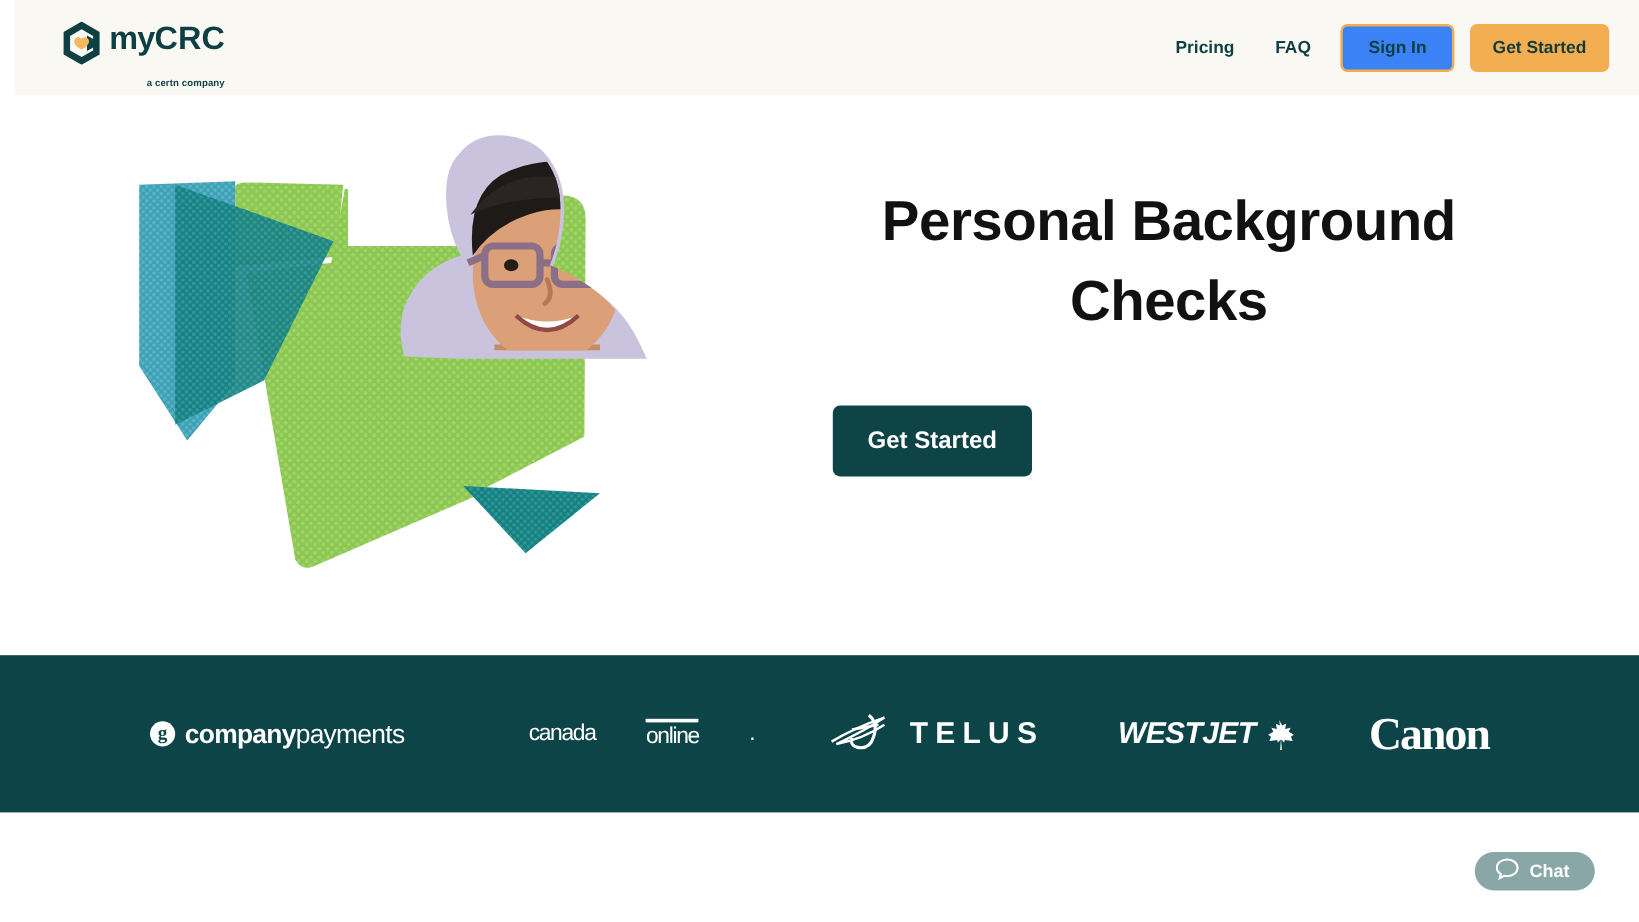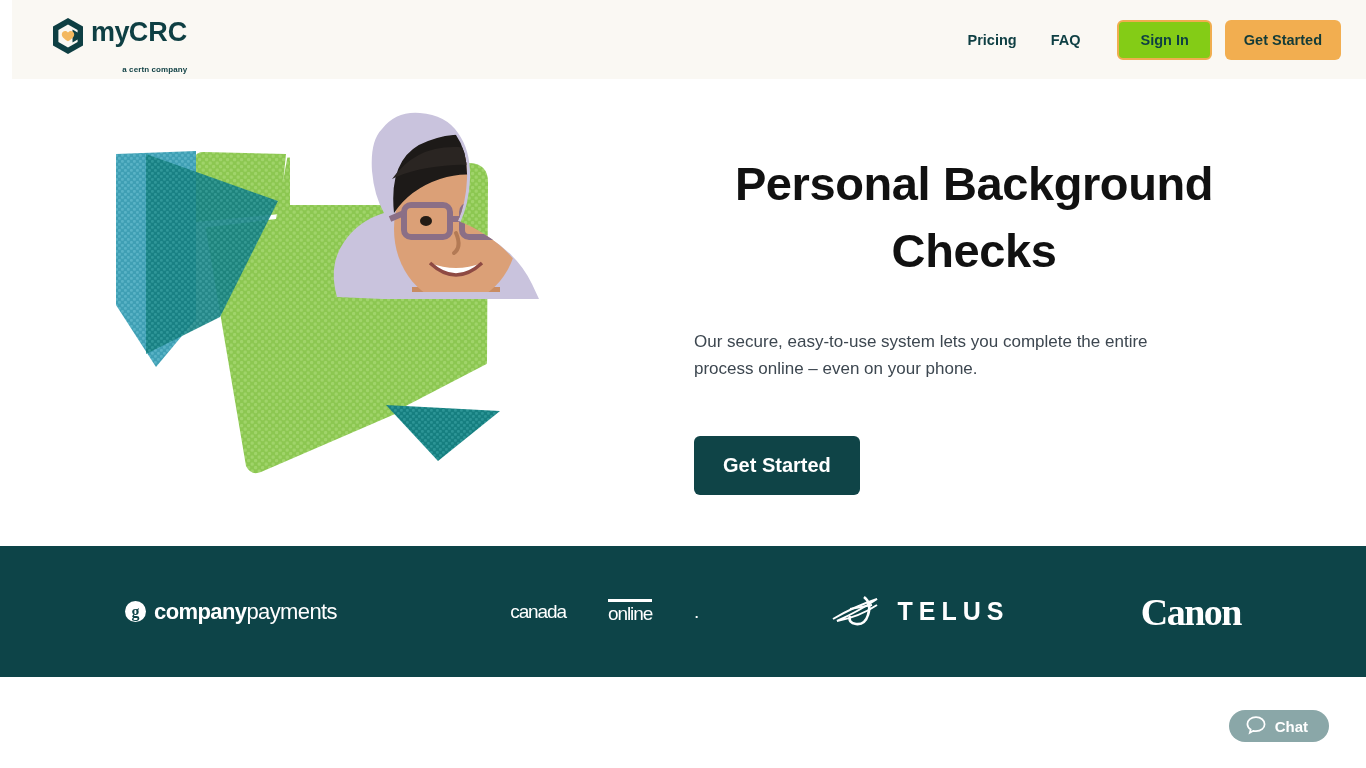--- a/index.html
+++ b/index.html
@@ -34,22 +34,22 @@
     letter-spacing: 0.1px; margin-top: 19px;
   }
 
   .nav { position: absolute; right: 37px; top: 0; height: 79px;
          display: flex; align-items: center; gap: 0; }
   .nav-link {
     font-size: 14.5px; font-weight: bold; color: #0e3f43;
     text-decoration: none; padding: 0 17px; cursor: pointer;
   }
   .btn-signin {
-    margin-left: 20px;
-    border: 2px solid #f0ad4f; background: #84cc16;
+    margin-left: 8px;
+    border: 2px solid #f0ad4f; background: #3b82f6;
     color: #0e3f43; font-size: 14.5px; font-weight: bold;
     border-radius: 6px; padding: 10px 21px; cursor: pointer;
     font-family: "Liberation Sans", sans-serif;
   }
   .btn-getstarted-nav {
     margin-left: 13px;
     border: none; background: #f2ae50;
     color: #123b38; font-size: 14.5px; font-weight: bold;
     border-radius: 6px; padding: 12px 19px; cursor: pointer;
     font-family: "Liberation Sans", sans-serif;
@@ -246,21 +246,20 @@
 
           <path d="M194 154 q26 22 52 0 q-26 10 -52 0 z" fill="#ffffff"></path>
           <path d="M194 154 q26 24 52 0" stroke="#8e4a43" stroke-width="3.5" fill="none"></path>
         </g>
       </g>
     </svg>
   </div>
 
   <div class="hero-copy">
     <h1 class="hero-title">Personal Background Checks</h1>
-    <p class="hero-sub">Our secure, easy-to-use system lets you complete the entire process online – even on your phone.</p>
     <button class="btn-hero">Get Started</button>
   </div>
 </div>
 
 <div class="band">
   <div class="band-inner">
 
     <div class="brand">
       <span class="gp-icon">g</span>
       <span class="gp-a">company</span>
@@ -277,20 +276,28 @@
       <span>
         <svg width="58" height="34" viewBox="0 0 58 34">
           <path d="M3 26 q20 -12 44 -20 q-18 12 -40 22 q22 -4 40 -16" stroke="#ffffff" stroke-width="2" fill="none"></path>
           <path d="M34 4 q8 6 4 18 q-3 10 -12 9 q-8 -1 -6 -8" stroke="#ffffff" stroke-width="2.6" fill="none"></path>
           <path d="M20 16 l22 -4" stroke="#ffffff" stroke-width="2.2" fill="none"></path>
         </svg>
       </span>
       <span class="telus-word">TELUS</span>
     </div>
 
+    <div class="brand">
+      <span class="wj-word">WESTJET</span>
+      <span class="wj-leaf">
+        <svg width="26" height="26" viewBox="0 0 26 26">
+          <path d="M13 1 l2.4 4.6 l3.4 -1.4 l-0.9 4.3 l4.6 -1 l-1.6 3.2 l4.3 2.6 l-2.4 1.6 l1.4 3.7 l-6.6 -1 l-0.4 2.2 l-2.6 -2.6 l0.6 8.8 l-1.4 0 l0.6 -8.8 l-2.6 2.6 l-0.4 -2.2 l-6.6 1 l1.4 -3.7 l-2.4 -1.6 l4.3 -2.6 l-1.6 -3.2 l4.6 1 l-0.9 -4.3 l3.4 1.4 z" fill="#ffffff"></path>
+        </svg>
+      </span>
+    </div>
 
     <div class="brand">
       <span class="canon-word">Canon</span>
     </div>
 
   </div>
 </div>
 
 <button class="chat">
   <span>

